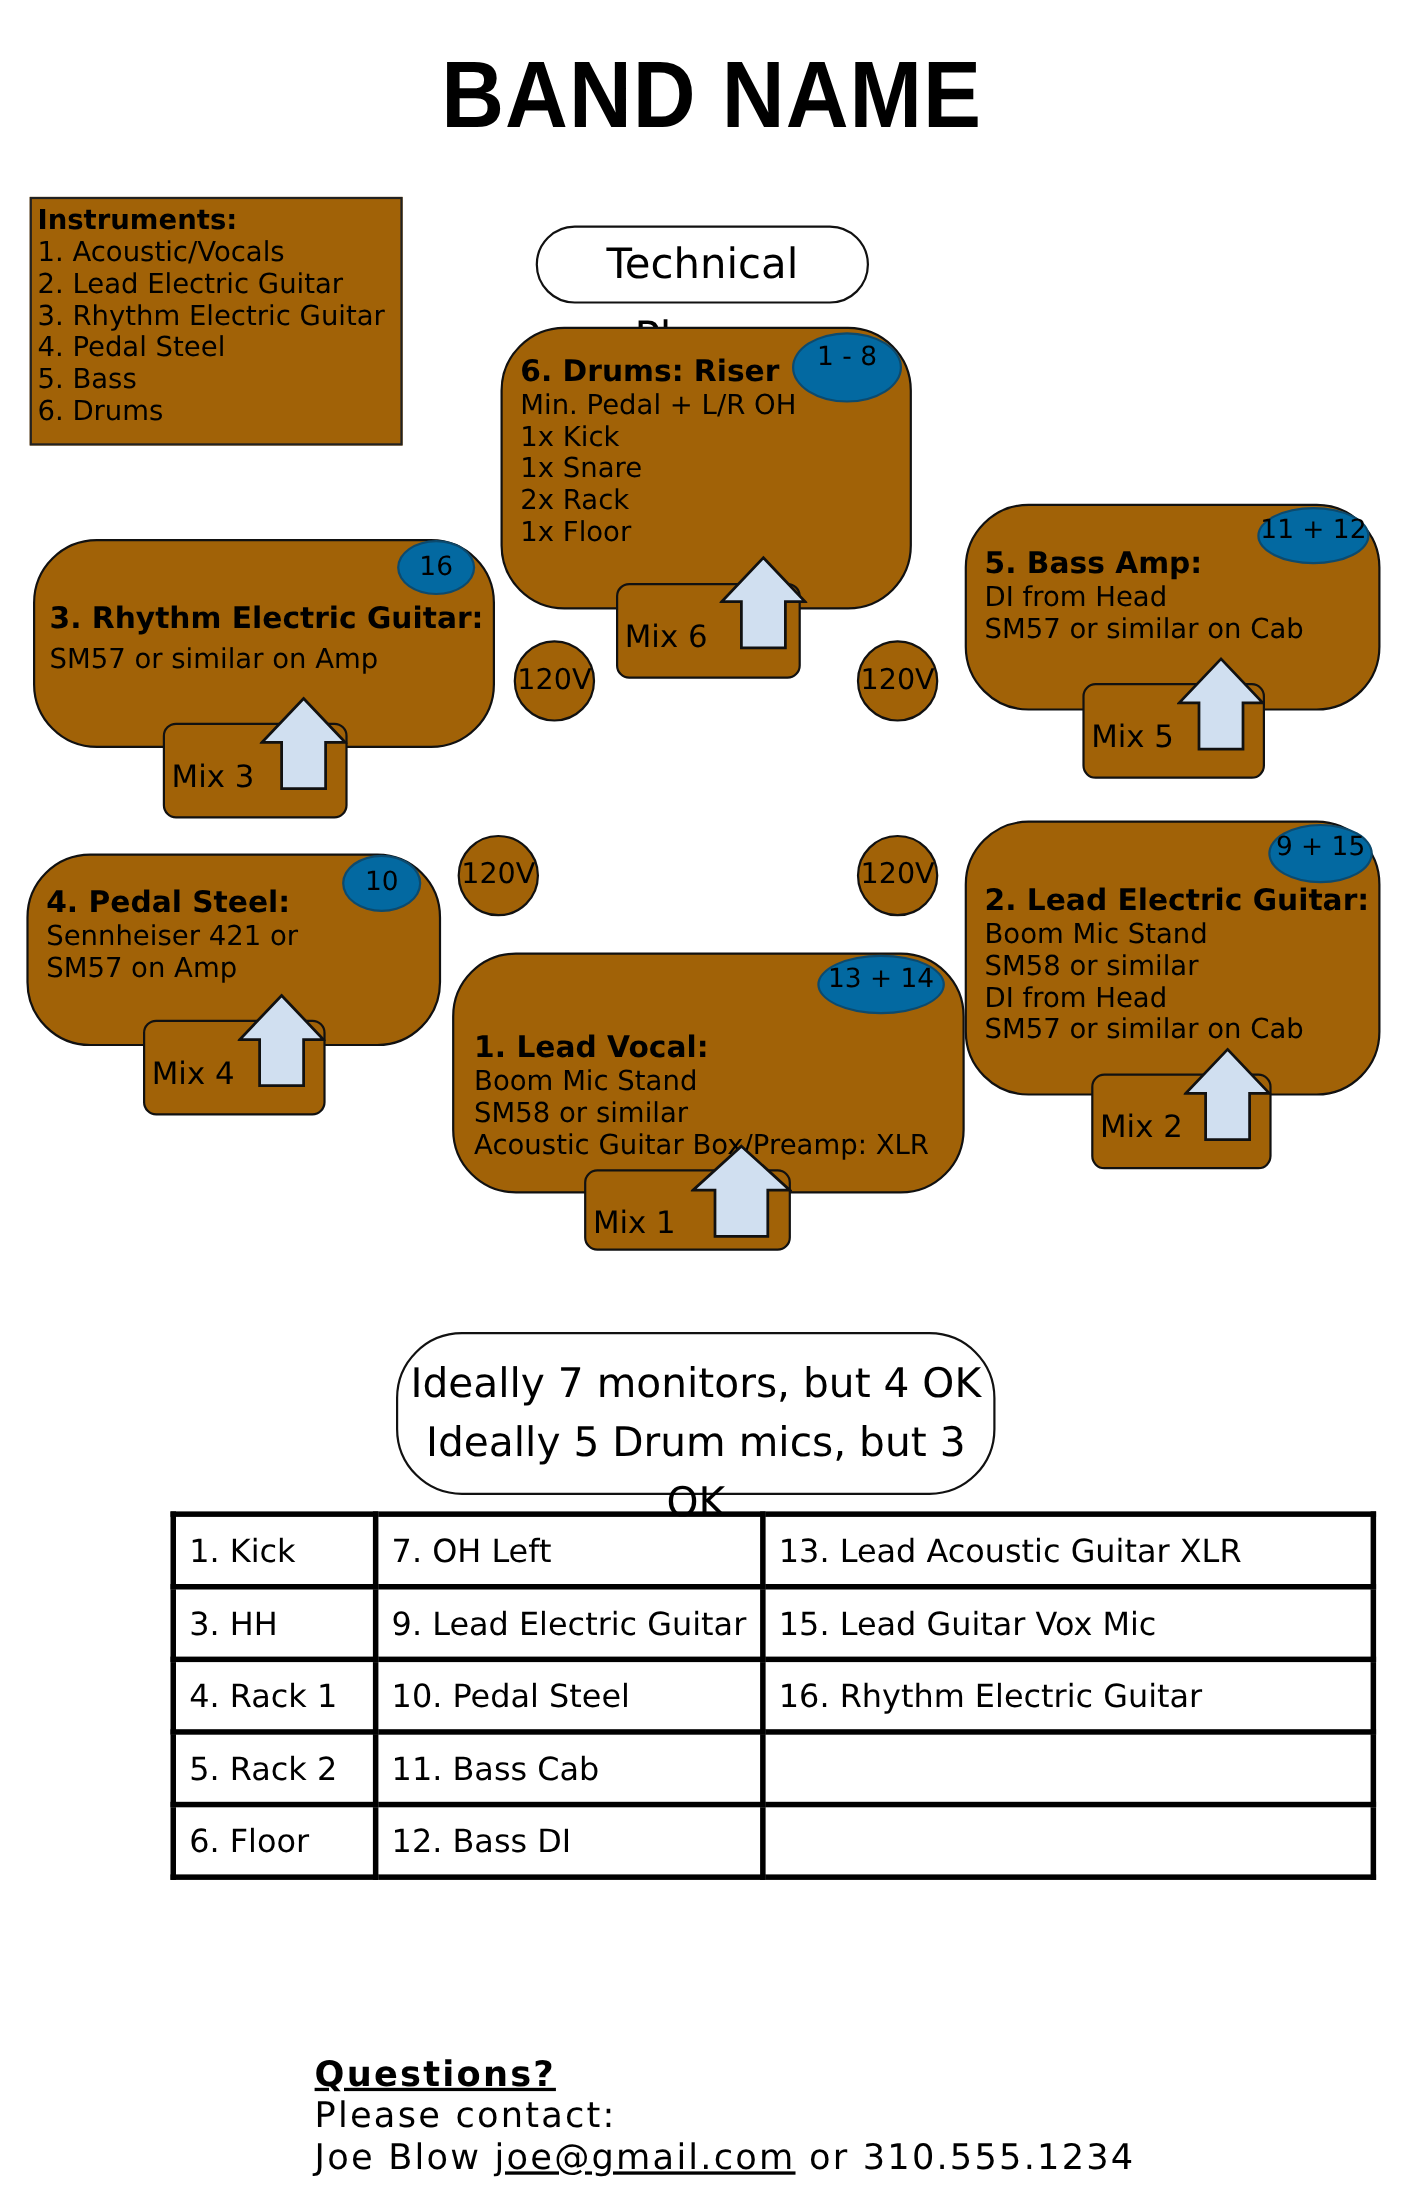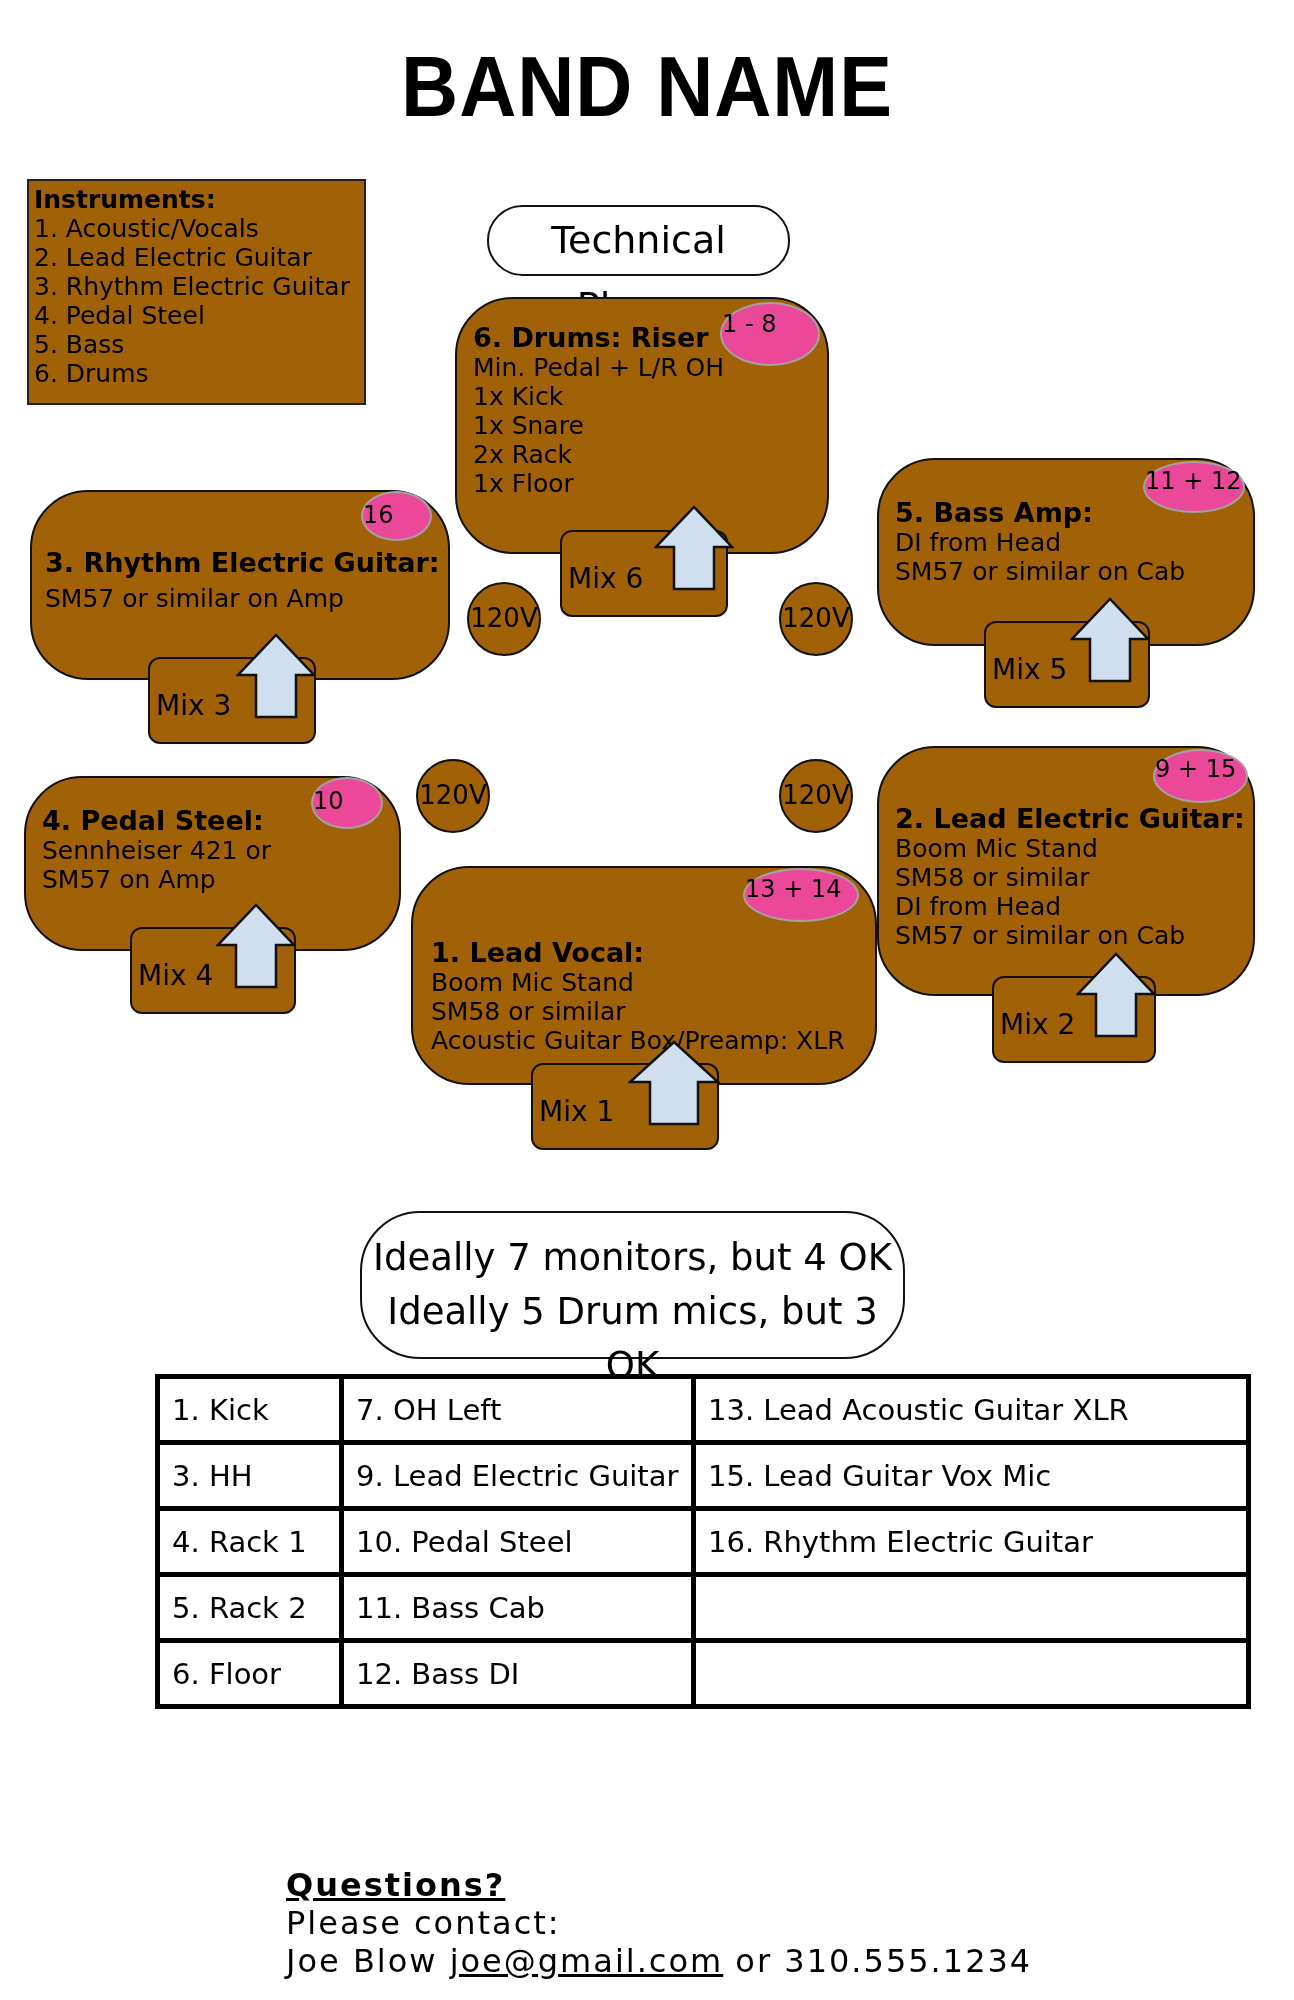--- a/index.html
+++ b/index.html
@@ -10,21 +10,21 @@
            font-weight:bold; font-size:86px; letter-spacing:1px; transform:scaleX(0.92); line-height:100px; }
   .blue { background:#a16207; border:2px solid #111; }
   .legend { left:27px; top:179px; width:339px; height:226px; border:2.5px solid #222; padding:4px 5px;
             font-size:25px; line-height:29px; }
   .legend .hdr { font-weight:bold; }
   .pill { border:2px solid #111; background:#fff; text-align:center; }
   .rider { left:487px; top:205px; width:303px; height:71px; border-radius:36px; font-size:38px; line-height:66px; }
   .stage { border-radius:58px; padding:0; }
   .box-title { font-weight:bold; font-size:27px; line-height:30px; }
   .box-line { font-size:25px; line-height:29px; }
-  .badge { background:#ec4899; border:2px solid #a3a3a3; border-radius:50%; font-size:24px; }
+  .badge { background:#0369a1; border:2px solid #0c4a6e; border-radius:50%; text-align:center; font-size:24px; }
   .mix { border-radius:12px; }
   .mix-label { position:absolute; left:6px; font-size:28px; }
   .outlet { border-radius:50%; font-size:26px; text-align:center; line-height:68px; }
   .notes { left:360px; top:1211px; width:545px; height:148px; border-radius:60px; font-size:37px; line-height:54px; padding-top:18px; }
   table.mics { position:absolute; left:155px; top:1374px; width:1096px; border-collapse:collapse; }
   table.mics td { border:5px solid #000; height:66px; font-size:29px; padding:0 12px; vertical-align:middle; box-sizing:border-box; }
   .q { left:286px; top:1866px; font-size:32px; line-height:38px; letter-spacing:2px; }
   .q .qh { font-weight:bold; text-decoration:underline; }
   .q a { color:#000; text-decoration:underline; }
 </style>
@@ -131,21 +131,21 @@
 
 <div class="abs blue stage" style="left:411px;top:866px;width:466px;height:219px;">
   <div class="abs" style="left:18px;top:45px;margin-top:25px;">
     <div class="box-title">1. Lead Vocal:</div>
     <div class="box-line">Boom Mic Stand</div>
     <div class="box-line">SM58 or similar</div>
     <div class="box-line">Acoustic Guitar Box/Preamp: XLR</div>
   </div>
 </div>
 <div class="abs badge" style="left:743px;top:868px;width:116px;height:54px;line-height:38px;">13 + 14</div>
-<div class="abs blue mix" style="left:531px;top:1063px;width:188px;height:87px;">
+<div class="abs blue mix" style="left:531px;top:1063px;width:188px;height:74px;">
   <span class="mix-label" style="top:30px;">Mix 1</span>
 </div>
 <svg class="abs" style="left:628px;top:1040px;" width="92" height="86" viewBox="0 0 92 86">
     <polygon points="46,2 90,42 70,42 70,84 22,84 22,42 2,42" fill="#d0dff0" stroke="#111" stroke-width="2.5"></polygon>
   </svg>
 
 <div class="abs pill notes">
   <div>Ideally 7 monitors, but 4 OK</div>
   <div>Ideally 5 Drum mics, but 3 OK</div>
 </div>

